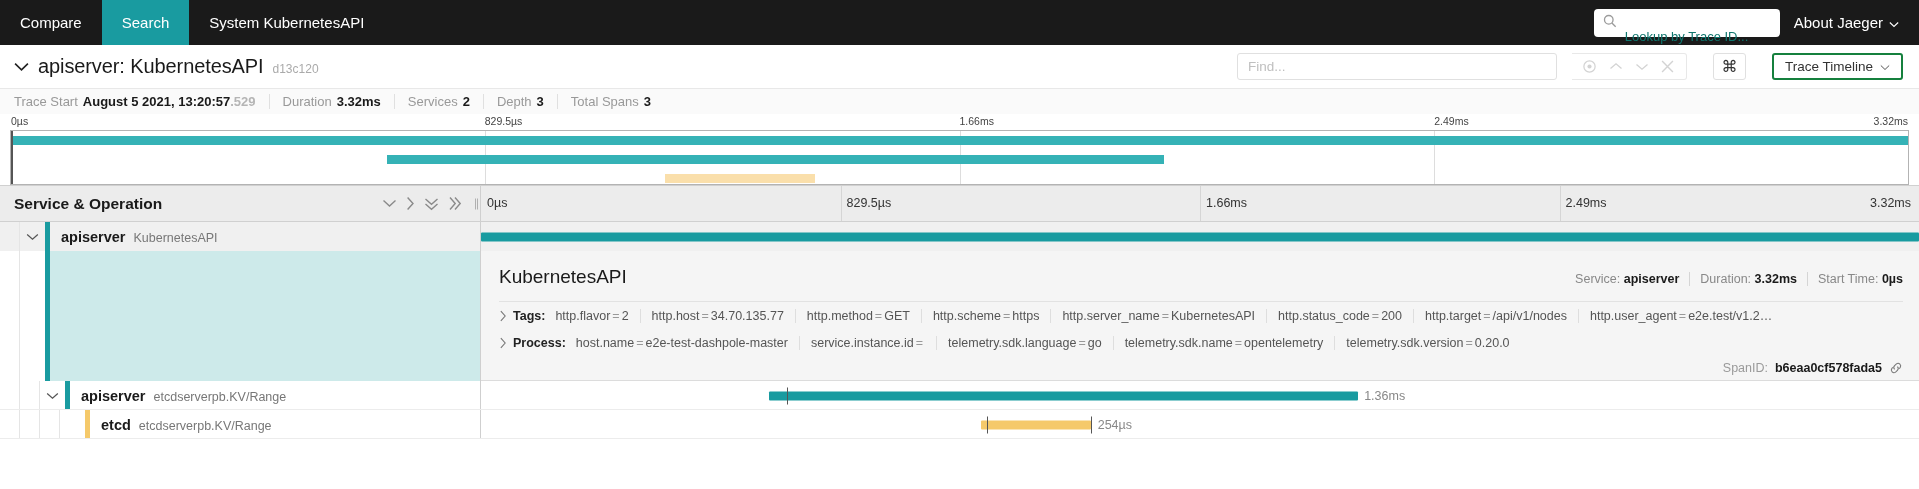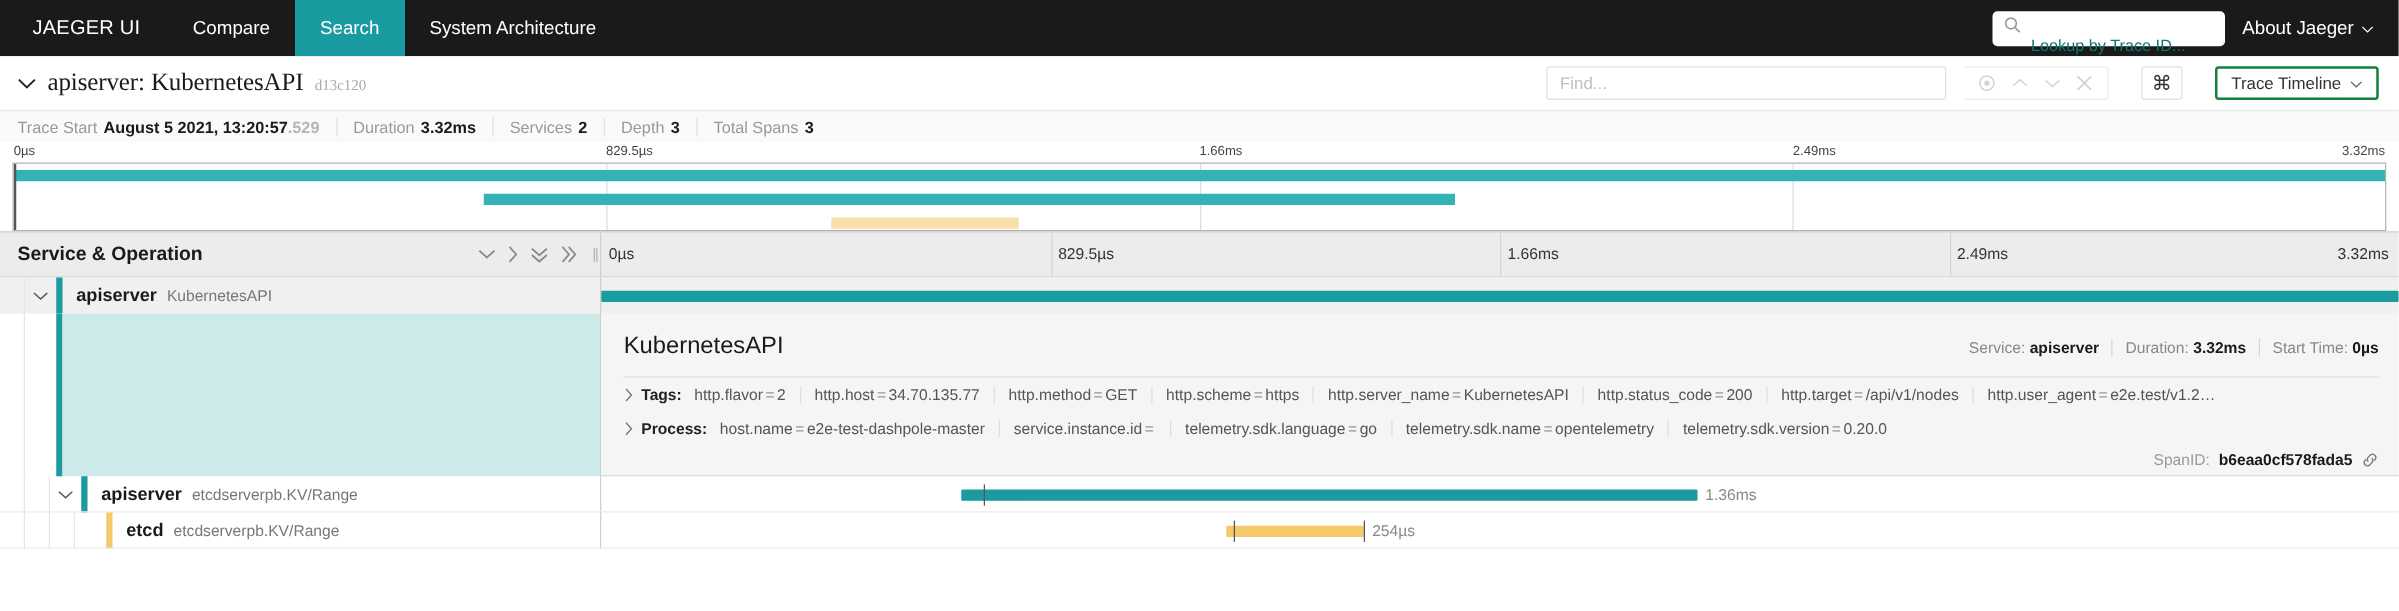--- a/index.html
+++ b/index.html
@@ -31,21 +31,21 @@
     background: #fff; border-radius: 4px; height: 28px; width: 186px; padding: 0 9px;
   }
   .lookup .ph { font-size: 13px; color: #0f766e; margin-top: 28px; }
   .about { display: flex; align-items: center; gap: 6px; font-size: 15px; color: #fff; cursor: pointer; }
 
   
   .trace-header {
     height: 43px; background: #fff; display: flex; align-items: center;
     padding: 0 16px 0 14px; position: relative;
   }
-  .th-title { display: flex; align-items: baseline; gap: 9px; font-family: Liberation Serif, serif; }
+  .th-title { display: flex; align-items: baseline; gap: 9px; }
   .th-caret { align-self: center; color: #222; display: flex; }
   .th-name { font-size: 20px; font-weight: 500; color: #1a1a1a; letter-spacing: -.1px; }
   .th-id { font-size: 12px; color: #aaa; font-weight: 400; }
   .th-right { margin-left: auto; display: flex; align-items: center; gap: 26px; }
   .find-box {
     width: 320px; height: 27px; border: 1px solid #e0e0e0; border-radius: 3px;
     display: flex; align-items: center; padding: 0 10px; background: #fff;
   }
   .find-box .ph { font-size: 13.5px; color: #bfbfbf; }
   .find-ctrls {
@@ -158,24 +158,23 @@
   .spanid-row .lbl { font-size: 12.5px; color: #9a9a9a; }
   .spanid-row .val { font-size: 12.5px; color: #1a1a1a; font-weight: bold; }
   .link-ic { color: #777; display: flex; cursor: pointer; }
 
   .row-sep { position: absolute; left: 0; right: 0; bottom: 0; height: 1px; background: #ececec; }
 </style>
 </head>
 <body>
 
 <div class="topnav">
-  <div class="brand">JAEGER UI</div>
   <div class="navitem">Compare</div>
   <div class="navitem active">Search</div>
-  <div class="navitem">System Architecture</div>
+  <div class="navitem">System KubernetesAPI</div>
   <div class="nav-right">
     <div class="lookup">
       <span>
         <svg width="14" height="14" viewBox="0 0 16 16">
             <circle cx="6.6" cy="6.6" r="4.9" fill="none" stroke="#9b9b9b" stroke-width="1.5"></circle>
             <line x1="10.2" y1="10.2" x2="14.5" y2="14.5" stroke="#9b9b9b" stroke-width="1.5"></line>
           </svg>
       </span>
       <span class="ph">Lookup by Trace ID...</span>
     </div>

